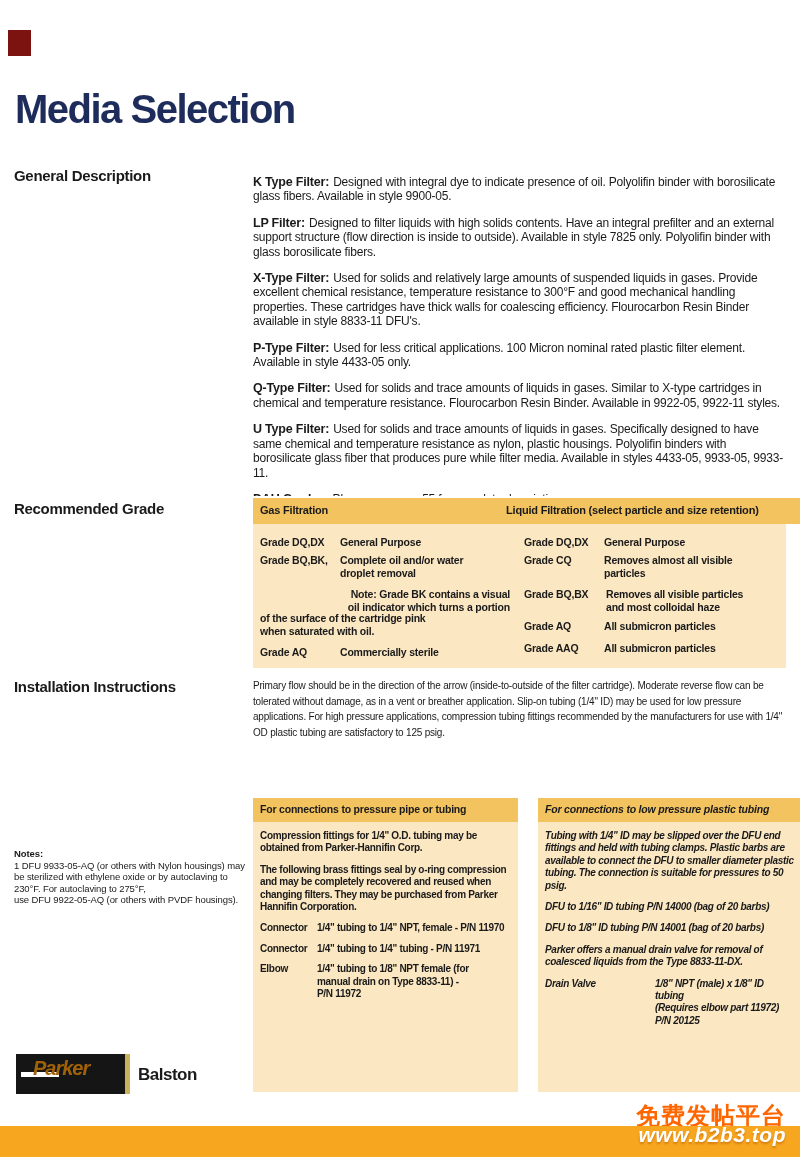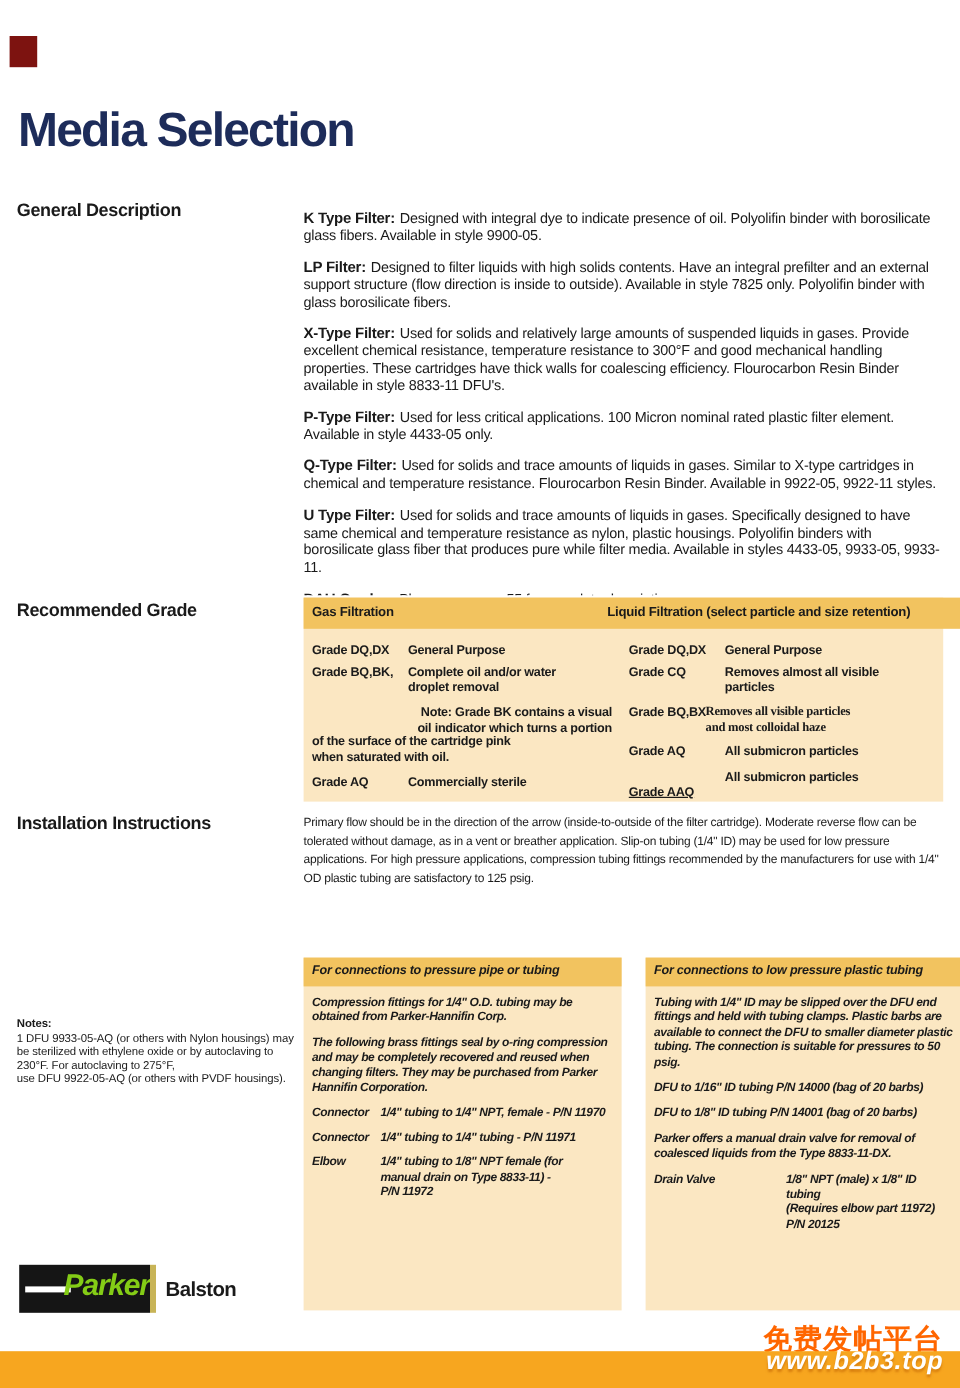--- a/index.html
+++ b/index.html
@@ -24,38 +24,38 @@
   .grade-head{position:absolute;left:0;top:0;width:624px;height:26px;background:#f2c35f;padding-left:20px;}
   .gh{position:absolute;top:6px;font-size:11px;font-weight:bold;letter-spacing:-0.2px;white-space:nowrap;}
   .gt{position:absolute;font-size:10.5px;font-weight:bold;line-height:12.5px;
       letter-spacing:-0.2px;white-space:pre-line;}
 
   .notes{position:absolute;left:14px;top:848px;width:242px;font-size:9.5px;line-height:11.6px;letter-spacing:-0.1px;}
   .notes-title{font-weight:bold;}
   .preline{white-space:pre-line;}
 
   .fit-table{position:absolute;top:798px;height:294px;background:#fbe7c2;box-sizing:border-box;}
-  .fit-left{left:253px;width:265px;font-style:italic;}
+  .fit-left{left:253px;width:265px;}
   .fit-right{left:538px;width:263px;font-style:italic;}
   .fit-head{height:24px;background:#f2c35f;font-size:10.5px;font-weight:bold;
             padding:5px 4px 0 7px;box-sizing:border-box;letter-spacing:-0.2px;overflow:hidden;white-space:nowrap;}
   .fit-body{padding:8px 6px 0 7px;font-size:10px;font-weight:bold;line-height:12.4px;
             letter-spacing:-0.3px;overflow:hidden;height:270px;box-sizing:border-box;}
   .fit-body p{margin:0 0 9px 0;}
   .frow{display:flex;margin-bottom:8px;}
   .fitem{flex:0 0 57px;}
   .fitem-wide{flex:0 0 110px;}
   .fdesc{flex:1;white-space:pre-line;}
   .fline{margin:0 0 9px 0;}
 
   .logo{position:absolute;left:16px;top:1054px;width:200px;height:40px;}
   .logo-black{position:absolute;left:0;top:0;width:109px;height:40px;background:#151515;}
   .logo-dash{position:absolute;left:5px;top:18px;width:38px;height:5px;background:#ffffff;}
-  .logo-parker{position:absolute;left:17px;top:3px;font-size:25px;font-weight:bold;font-style:italic;
-               color:#84cc16;letter-spacing:-1px;margin-left:20px;}
+  .logo-parker{position:absolute;left:17px;top:3px;font-size:20px;font-weight:bold;font-style:italic;
+               color:#a16207;letter-spacing:-1px;}
   .logo-gold{position:absolute;left:109px;top:0;width:5px;height:40px;background:#c8b457;}
   .logo-balston{position:absolute;left:122px;top:11px;font-size:17px;font-weight:bold;
                 color:#1a1a1a;letter-spacing:-0.5px;}
 
   .wm-cn{position:absolute;right:14px;top:1100px;font-size:24px;font-weight:bold;color:#ff6600;
          letter-spacing:1px;}
   .band{position:absolute;left:0;top:1126px;width:800px;height:31px;background:#f7a61f;}
   .wm-url{position:absolute;right:14px;top:1123px;font-size:21px;font-weight:bold;font-style:italic;
           color:#ffffff;text-shadow:0 2px 2px rgba(190,95,0,0.55);letter-spacing:0.5px;}
 </style>
@@ -99,25 +99,25 @@
 when saturated with oil.</span>
     <span class="gt" style="left:7px;top:148px;width:78px;">Grade AQ</span>
     <span class="gt" style="left:87px;top:148px;width:162px;">Commercially sterile</span>
 
     <span class="gt" style="left:271px;top:38px;width:78px;">Grade DQ,DX</span>
     <span class="gt" style="left:351px;top:38px;width:178px;">General Purpose</span>
     <span class="gt" style="left:271px;top:56px;width:78px;">Grade CQ</span>
     <span class="gt" style="left:351px;top:56px;width:178px;">Removes almost all visible
 particles</span>
     <span class="gt" style="left:271px;top:90px;width:78px;">Grade BQ,BX</span>
-    <span class="gt" style="left:335px;top:90px;width:178px;font-family:Liberation Serif, serif;">Removes all visible particles
+    <span class="gt" style="left:353px;top:90px;width:178px;">Removes all visible particles
 and most colloidal haze</span>
     <span class="gt" style="left:271px;top:122px;width:78px;">Grade AQ</span>
     <span class="gt" style="left:351px;top:122px;width:178px;">All submicron particles</span>
-    <span class="gt" style="left:271px;top:156px;width:78px;text-decoration:underline;">Grade AAQ</span>
+    <span class="gt" style="left:271px;top:144px;width:78px;">Grade AAQ</span>
     <span class="gt" style="left:351px;top:144px;width:178px;">All submicron particles</span>
   </div>
 
   <p class="install-text">Primary flow should be in the direction of the arrow (inside-to-outside of the filter cartridge).  Moderate reverse flow can be tolerated without damage, as in a vent or breather application.  Slip-on tubing (1/4" ID) may be used for low pressure applications.  For high pressure applications, compression tubing fittings recommended by the manufacturers for use with 1/4" OD plastic tubing are satisfactory to 125 psig.</p>
 
   <div class="notes">
     <div class="notes-title">Notes:</div>
     <div class="preline">1 DFU 9933-05-AQ (or others with Nylon housings) may be sterilized with ethylene oxide or by autoclaving to 230°F.  For autoclaving to 275°F,
 use DFU 9922-05-AQ (or others with PVDF housings).</div>
   </div>

